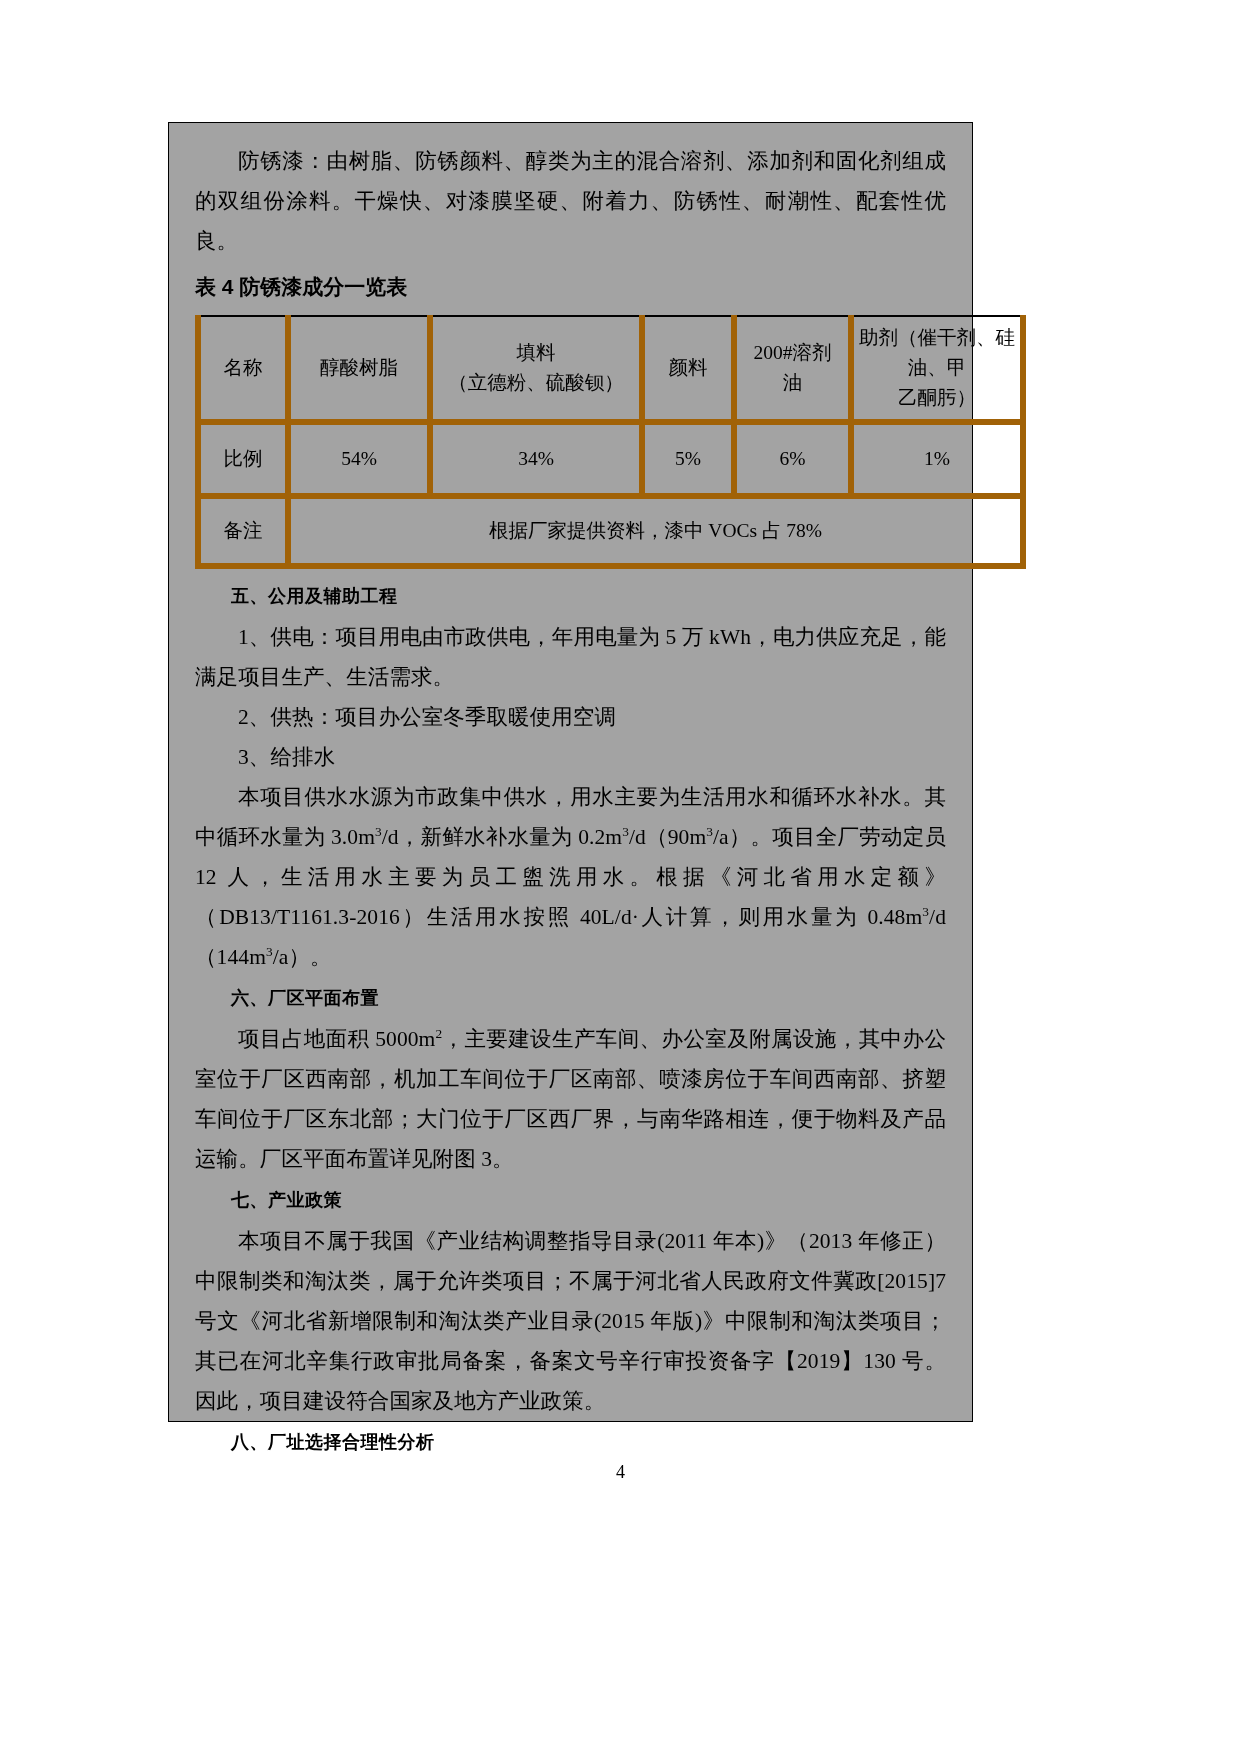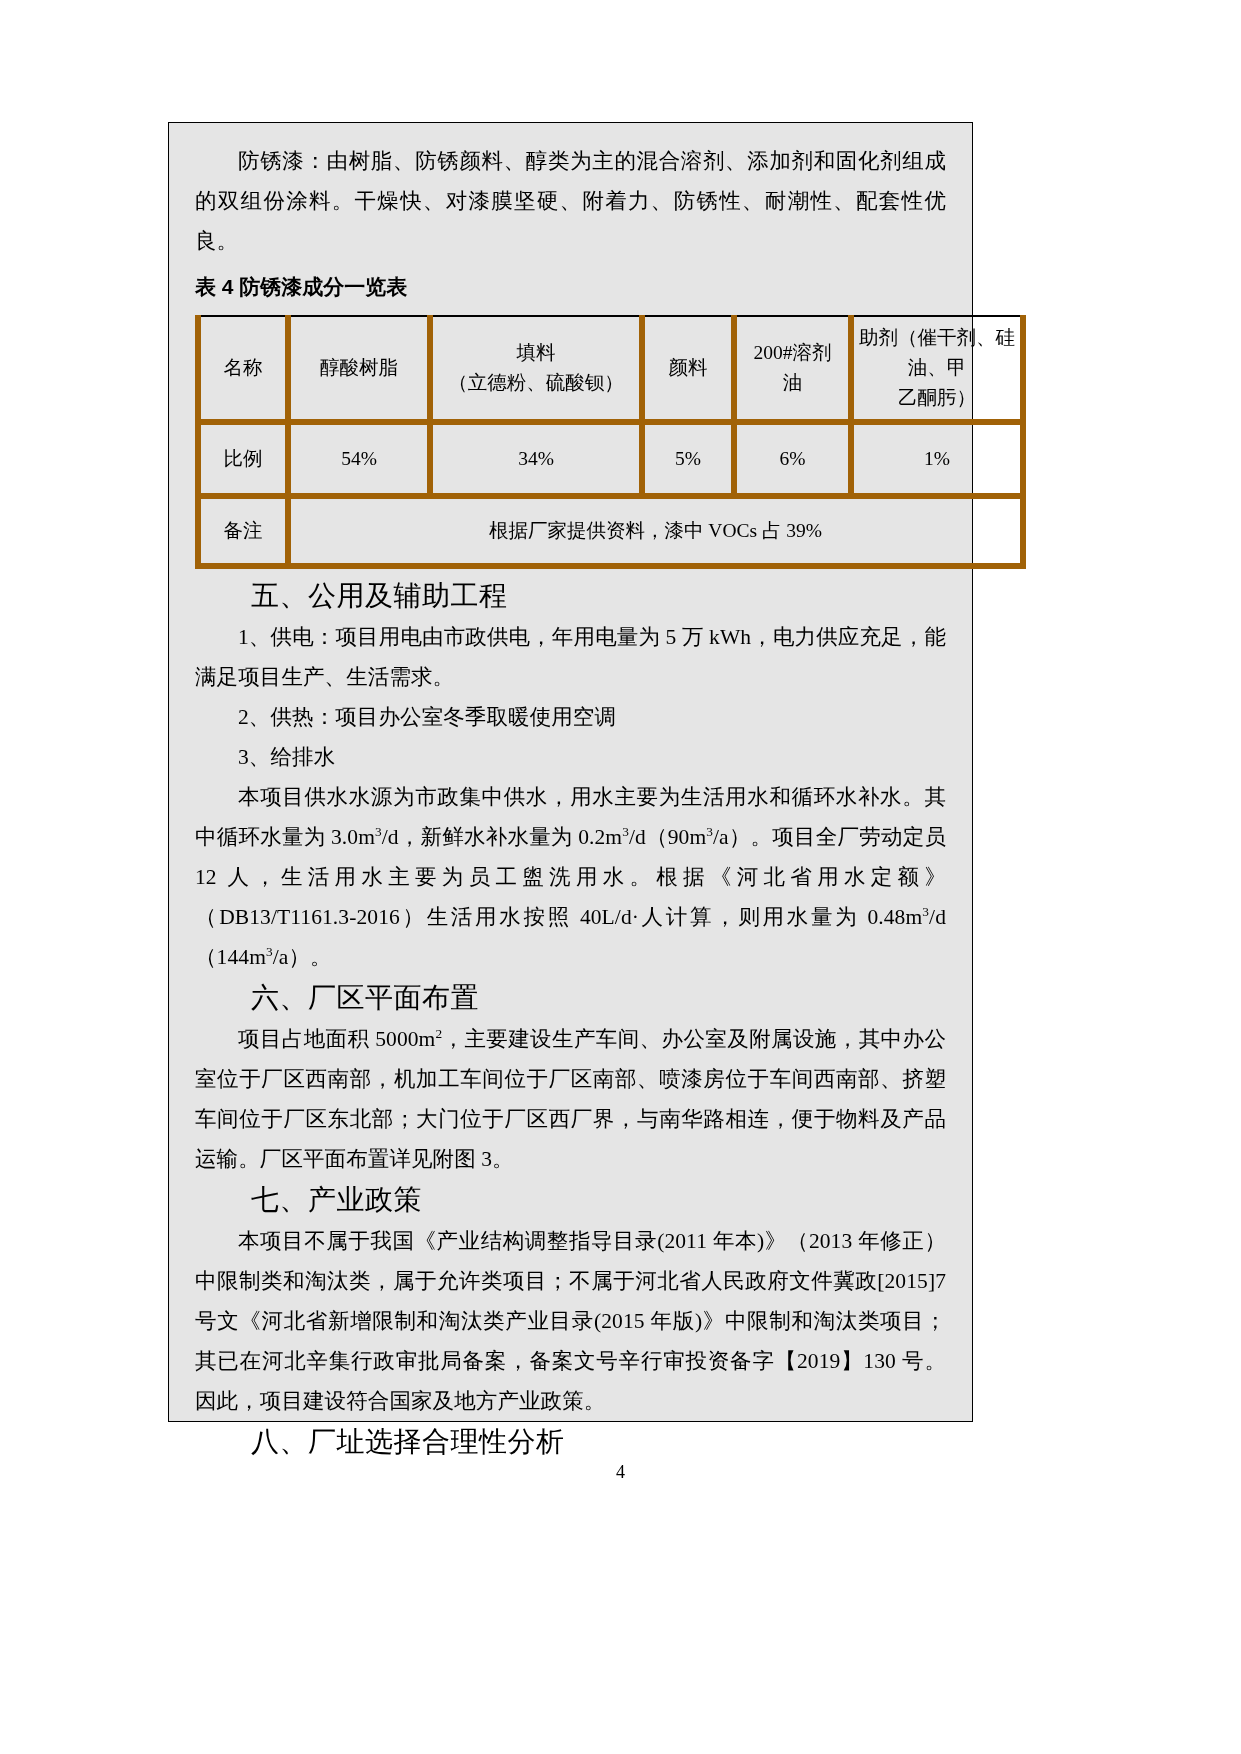--- a/index.html
+++ b/index.html
@@ -23,41 +23,41 @@
   }
   
   .doc-frame {
     position: absolute;
     left: 168px;
     top: 122px;
     width: 805px;
     height: 1300px;
     border: 1.6px solid #000;
     box-sizing: border-box;
-    background: #e5e5e5;
+    background: #a3a3a3;
   }
   .doc-body {
     padding: 18px 26px 10px 26px;
     box-sizing: border-box;
   }
   p {
     margin: 0;
     font-size: 21.5px;
     line-height: 40px;
     text-align: justify;
     text-justify: inter-ideograph;
     letter-spacing: 0.1px;
   }
   .ind {
     text-indent: 2em;
   }
   .heading {
     font-family: "Liberation Sans", "DejaVu Sans", sans-serif;
-    font-weight: normal;
-    font-size: 28px;
+    font-weight: bold;
+    font-size: 18px;
     line-height: 42px;
     margin: 0;
     text-indent: 2em;
     letter-spacing: 0.5px;
   }
   .tbl-caption {
     font-family: "Liberation Sans", "DejaVu Sans", sans-serif;
     font-weight: bold;
     font-size: 21px;
     line-height: 40px;
@@ -133,21 +133,21 @@
         <tr class="ratio">
           <td class="c1">比例</td>
           <td class="c2">54%</td>
           <td class="c3">34%</td>
           <td class="c4">5%</td>
           <td class="c5">6%</td>
           <td class="c6">1%</td>
         </tr>
         <tr class="note">
           <td class="c1">备注</td>
-          <td colspan="5">根据厂家提供资料，漆中 VOCs 占 39%</td>
+          <td colspan="5">根据厂家提供资料，漆中 VOCs 占 78%</td>
         </tr>
       </tbody>
         </table>
 
       <div class="heading">五、公用及辅助工程</div>
       <p class="ind">1、供电：项目用电由市政供电，年用电量为 5 万 kWh，电力供应充足，能满足项目生产、生活需求。</p>
       <p class="ind">2、供热：项目办公室冬季取暖使用空调</p>
       <p class="ind">3、给排水</p>
 
       <p class="ind"><span>本项目供水水源为市政集中供水，用水主要为生活用水和循环水补水。其中循环水量为 3.0m</span><sup>3</sup><span>/d，新鲜水补水量为 0.2m</span><sup>3</sup><span>/d（90m</span><sup>3</sup><span>/a）。项目全厂劳动定员 12 人，生活用水主要为员工盥洗用水。根据《河北省用水定额》（DB13/T1161.3-2016）生活用水按照 40L/d·人计算，则用水量为 0.48m</span><sup>3</sup><span>/d（144m</span><sup>3</sup><span>/a）。</span></p>

